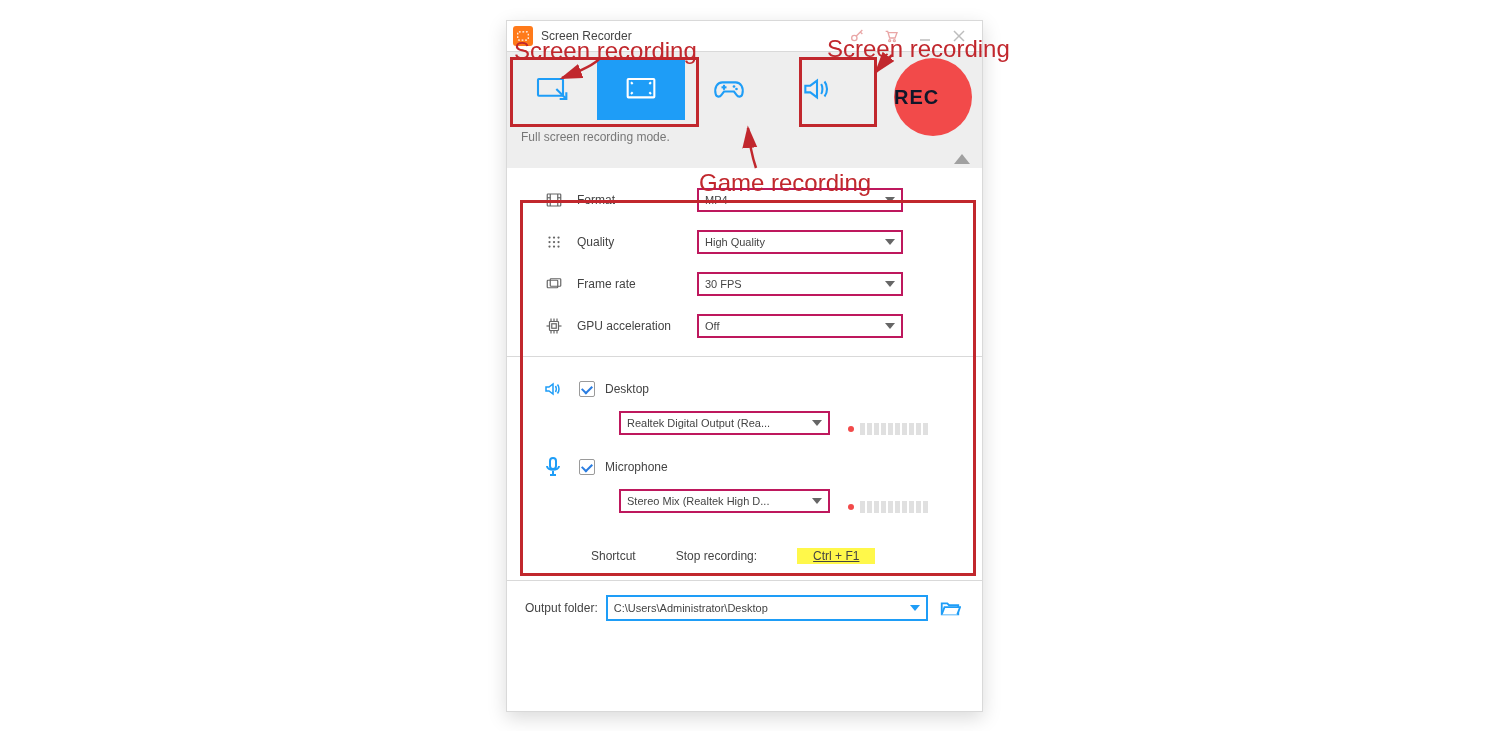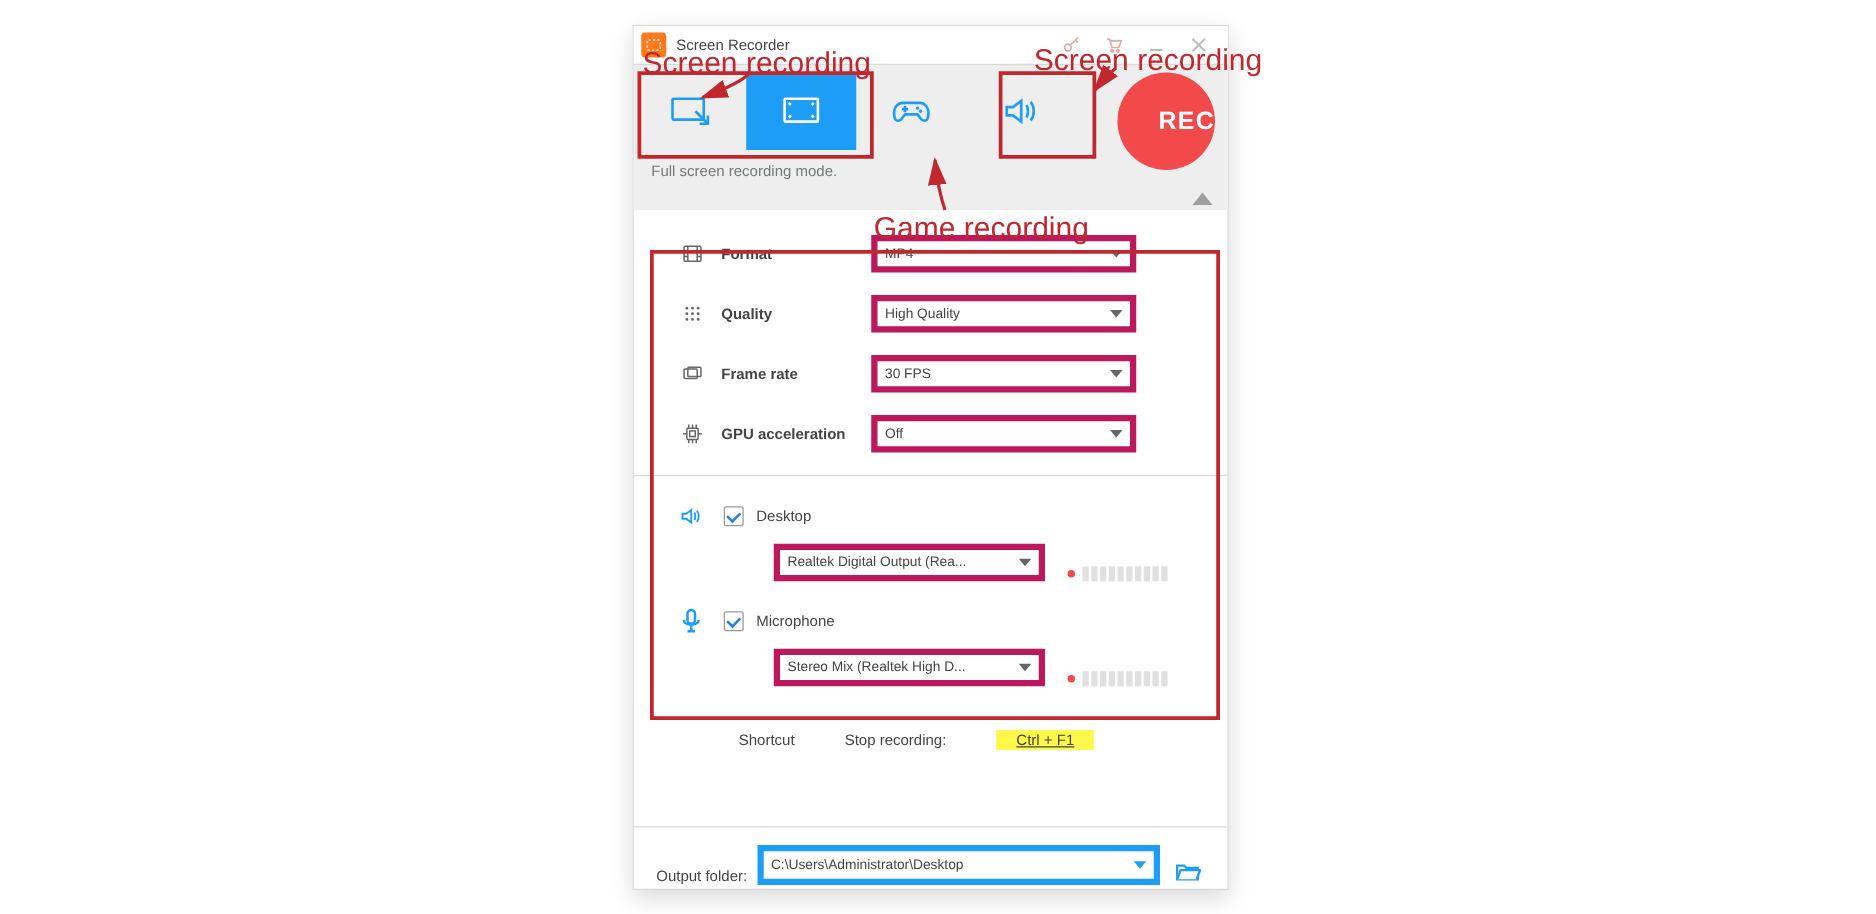--- a/index.html
+++ b/index.html
@@ -59,44 +59,44 @@
   .mode-row{display:flex;align-items:center;padding-left:2px;}
   .mode-btn{
     width:88px;height:62px;display:flex;align-items:center;justify-content:center;
     cursor:pointer;color:var(--accent);
   }
   .mode-btn.active{background:var(--accent);color:#fff;}
   .mode-btn svg{width:40px;height:40px;}
   .rec-btn{
     width:78px;height:78px;border-radius:50%;background:var(--rec);
     position:absolute; right:10px; top:6px;
-    display:flex;align-items:center;justify-content:flex-end;
-    color:#ffffff;font-weight:800;font-size:20px;letter-spacing:1px;cursor:pointer;
+    display:flex;align-items:center;justify-content:flex-start;
+    color:#0f172a;font-weight:800;font-size:20px;letter-spacing:1px;cursor:pointer;
   }
   .mode-status{
     font-size:12px;color:var(--muted);padding:10px 14px 24px 14px;
   }
   .collapse-tri{
     position:absolute;right:12px;bottom:4px;
     width:0;height:0;border-left:8px solid transparent;border-right:8px solid transparent;
     border-bottom:10px solid #a0a0a0;cursor:pointer;
   }
 
   
   .settings{
     padding:20px 22px 0 34px;
     font-size:12px;color:var(--ink);
   }
   .srow{
     display:flex;align-items:center;margin-bottom:18px;
   }
   .srow .sicon{width:26px;display:flex;align-items:center;justify-content:center;color:#666;}
-  .srow .slabel{width:120px;padding-left:10px;font-weight:bold;}
+  .srow .slabel{width:120px;padding-left:10px;}
   .select{
-    width:190px;height:20px;border:5px solid #be185d;background:#fff;
+    width:190px;height:20px;border:2px solid #be185d;background:#fff;
     display:flex;align-items:center;justify-content:space-between;
     padding:0 6px;font-size:11px;color:var(--ink);cursor:pointer;position:relative;
   }
   .select .tri{
     width:0;height:0;border-left:5px solid transparent;border-right:5px solid transparent;border-top:6px solid #666;
   }
 
   .divider{height:1px;background:var(--line);margin:4px -22px 20px -34px;}
 
   .aud-group .ahdr{display:flex;align-items:center;margin-bottom:10px;}
@@ -114,21 +114,21 @@
   .shortcut{
     display:flex;align-items:center;gap:40px;font-size:12px;color:var(--ink);
     padding:2px 0 16px 50px;
     margin-top:33px;
   }
   .shortcut .key{background:var(--mark);padding:1px 16px;text-decoration:underline;}
 
   
   .footer{
     border-top:1px solid var(--line);
-    padding:14px 18px;display:flex;align-items:flex-end;gap:8px;font-size:12px;color:var(--ink);margin-top:45px;
+    padding:14px 18px;display:flex;align-items:center;gap:8px;font-size:12px;color:var(--ink);
   }
   .footer .select{flex:1;height:22px;border-color:var(--accent);}
   .footer .select .tri{border-top-color:var(--accent);}
   .folder-icon{color:var(--accent);width:28px;display:flex;align-items:center;justify-content:center;cursor:pointer;}
 
   
   .callout-label{
     position:absolute;color:var(--callout);font-size:24px;font-family:Arial,sans-serif;white-space:nowrap;pointer-events:none;
   }
   .callout-box{

